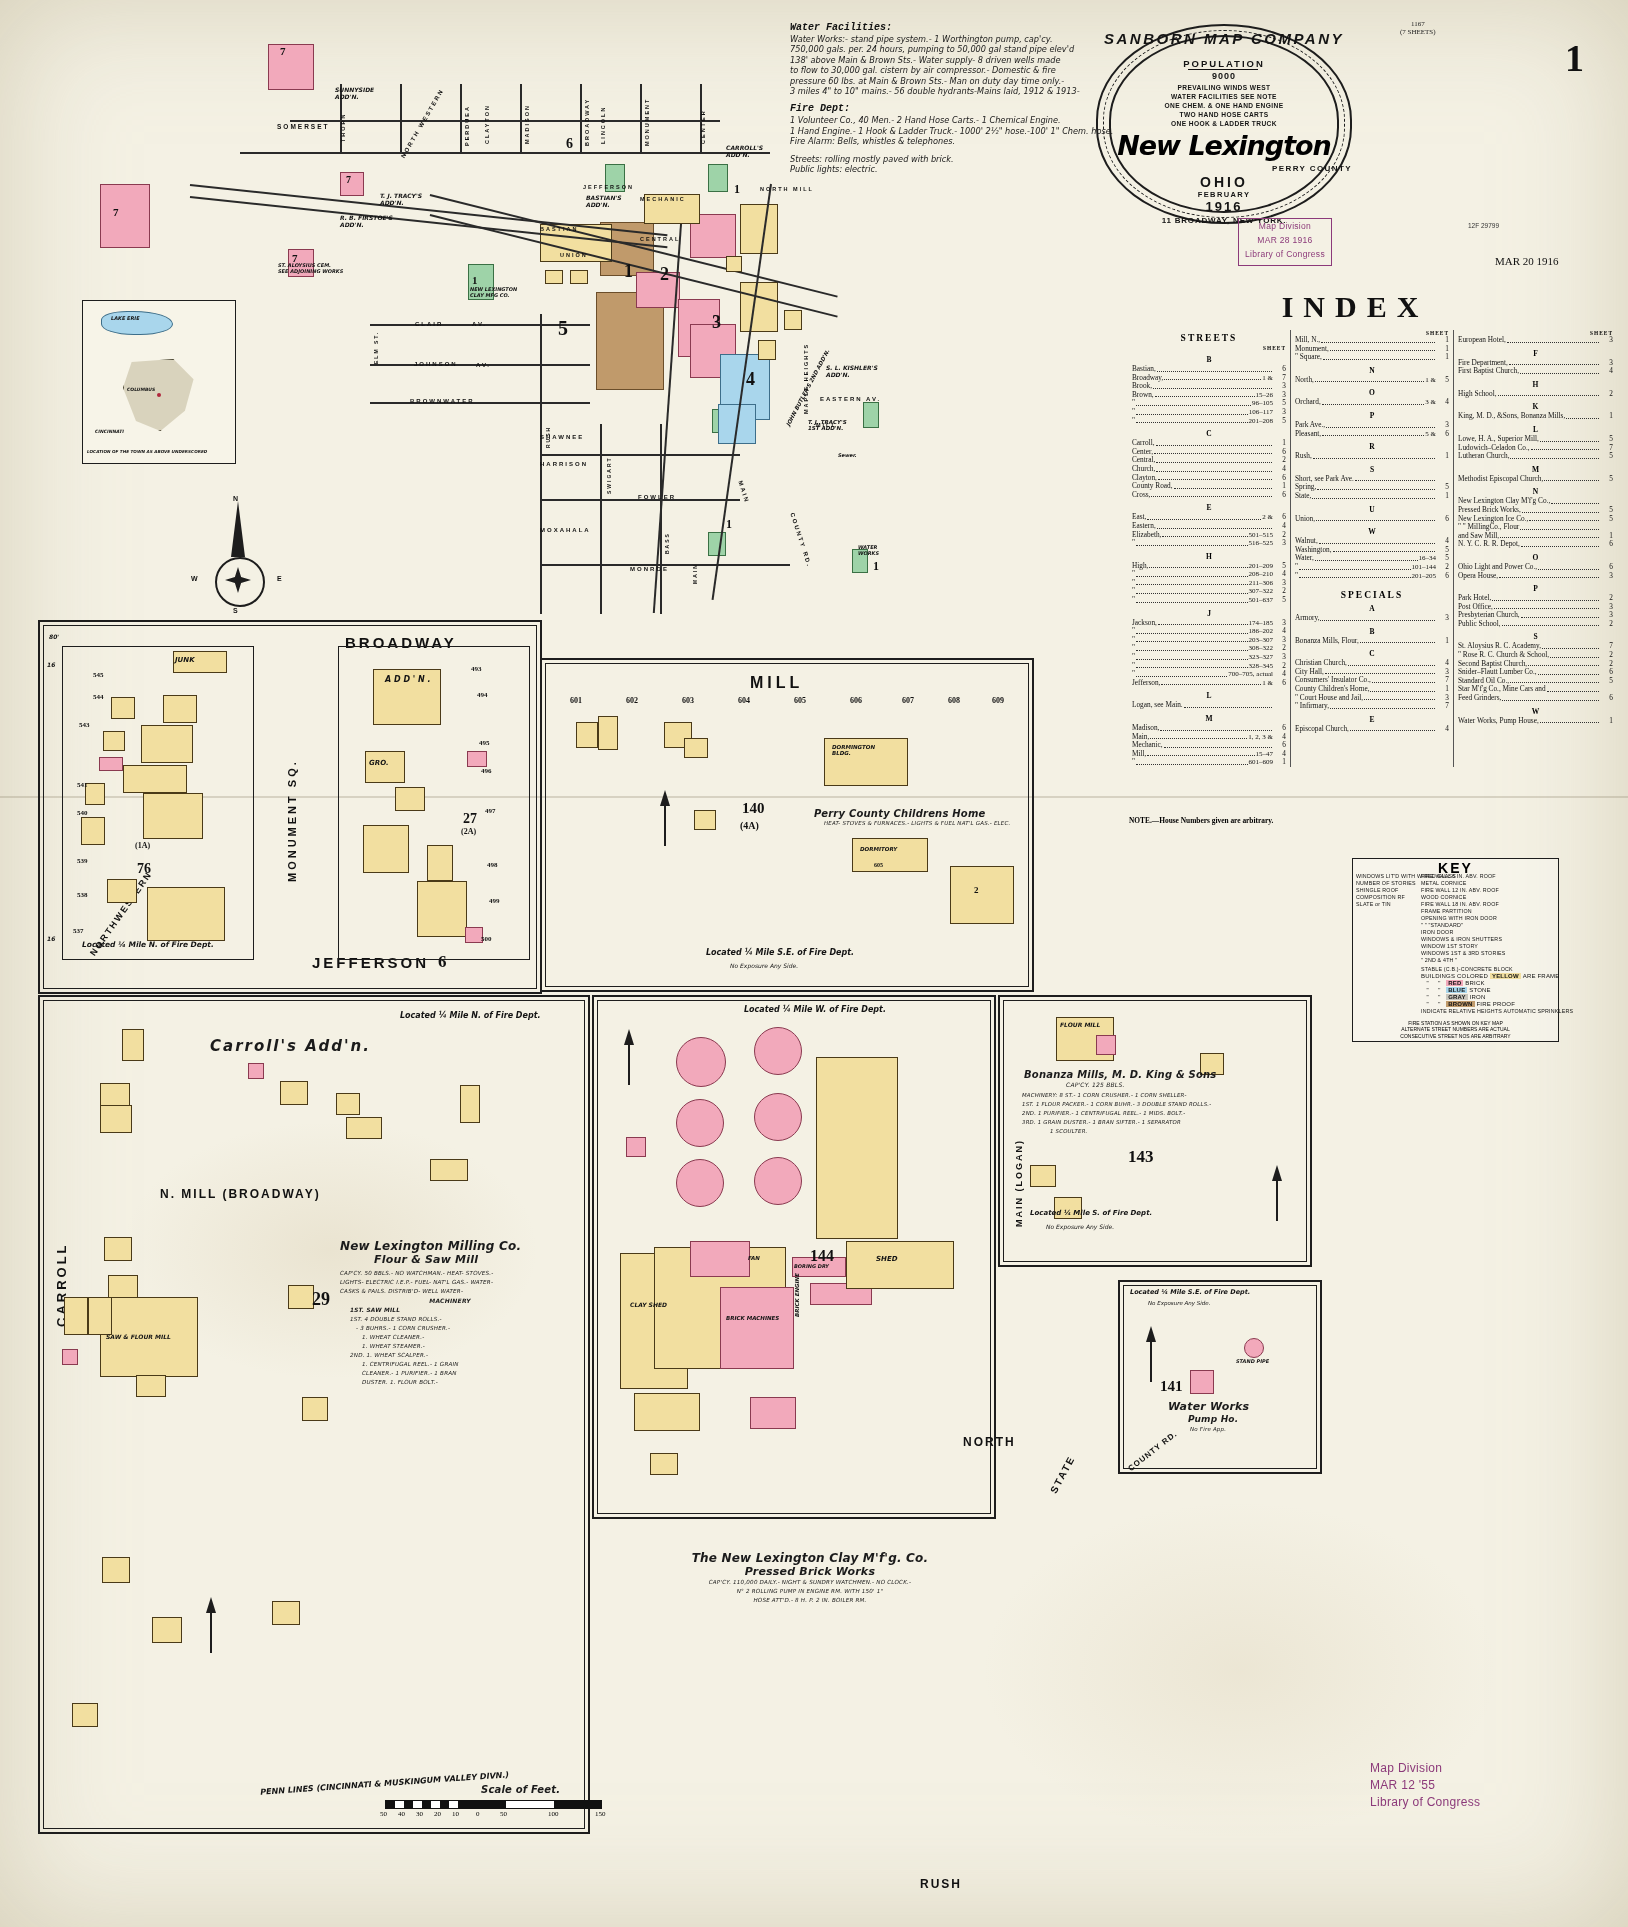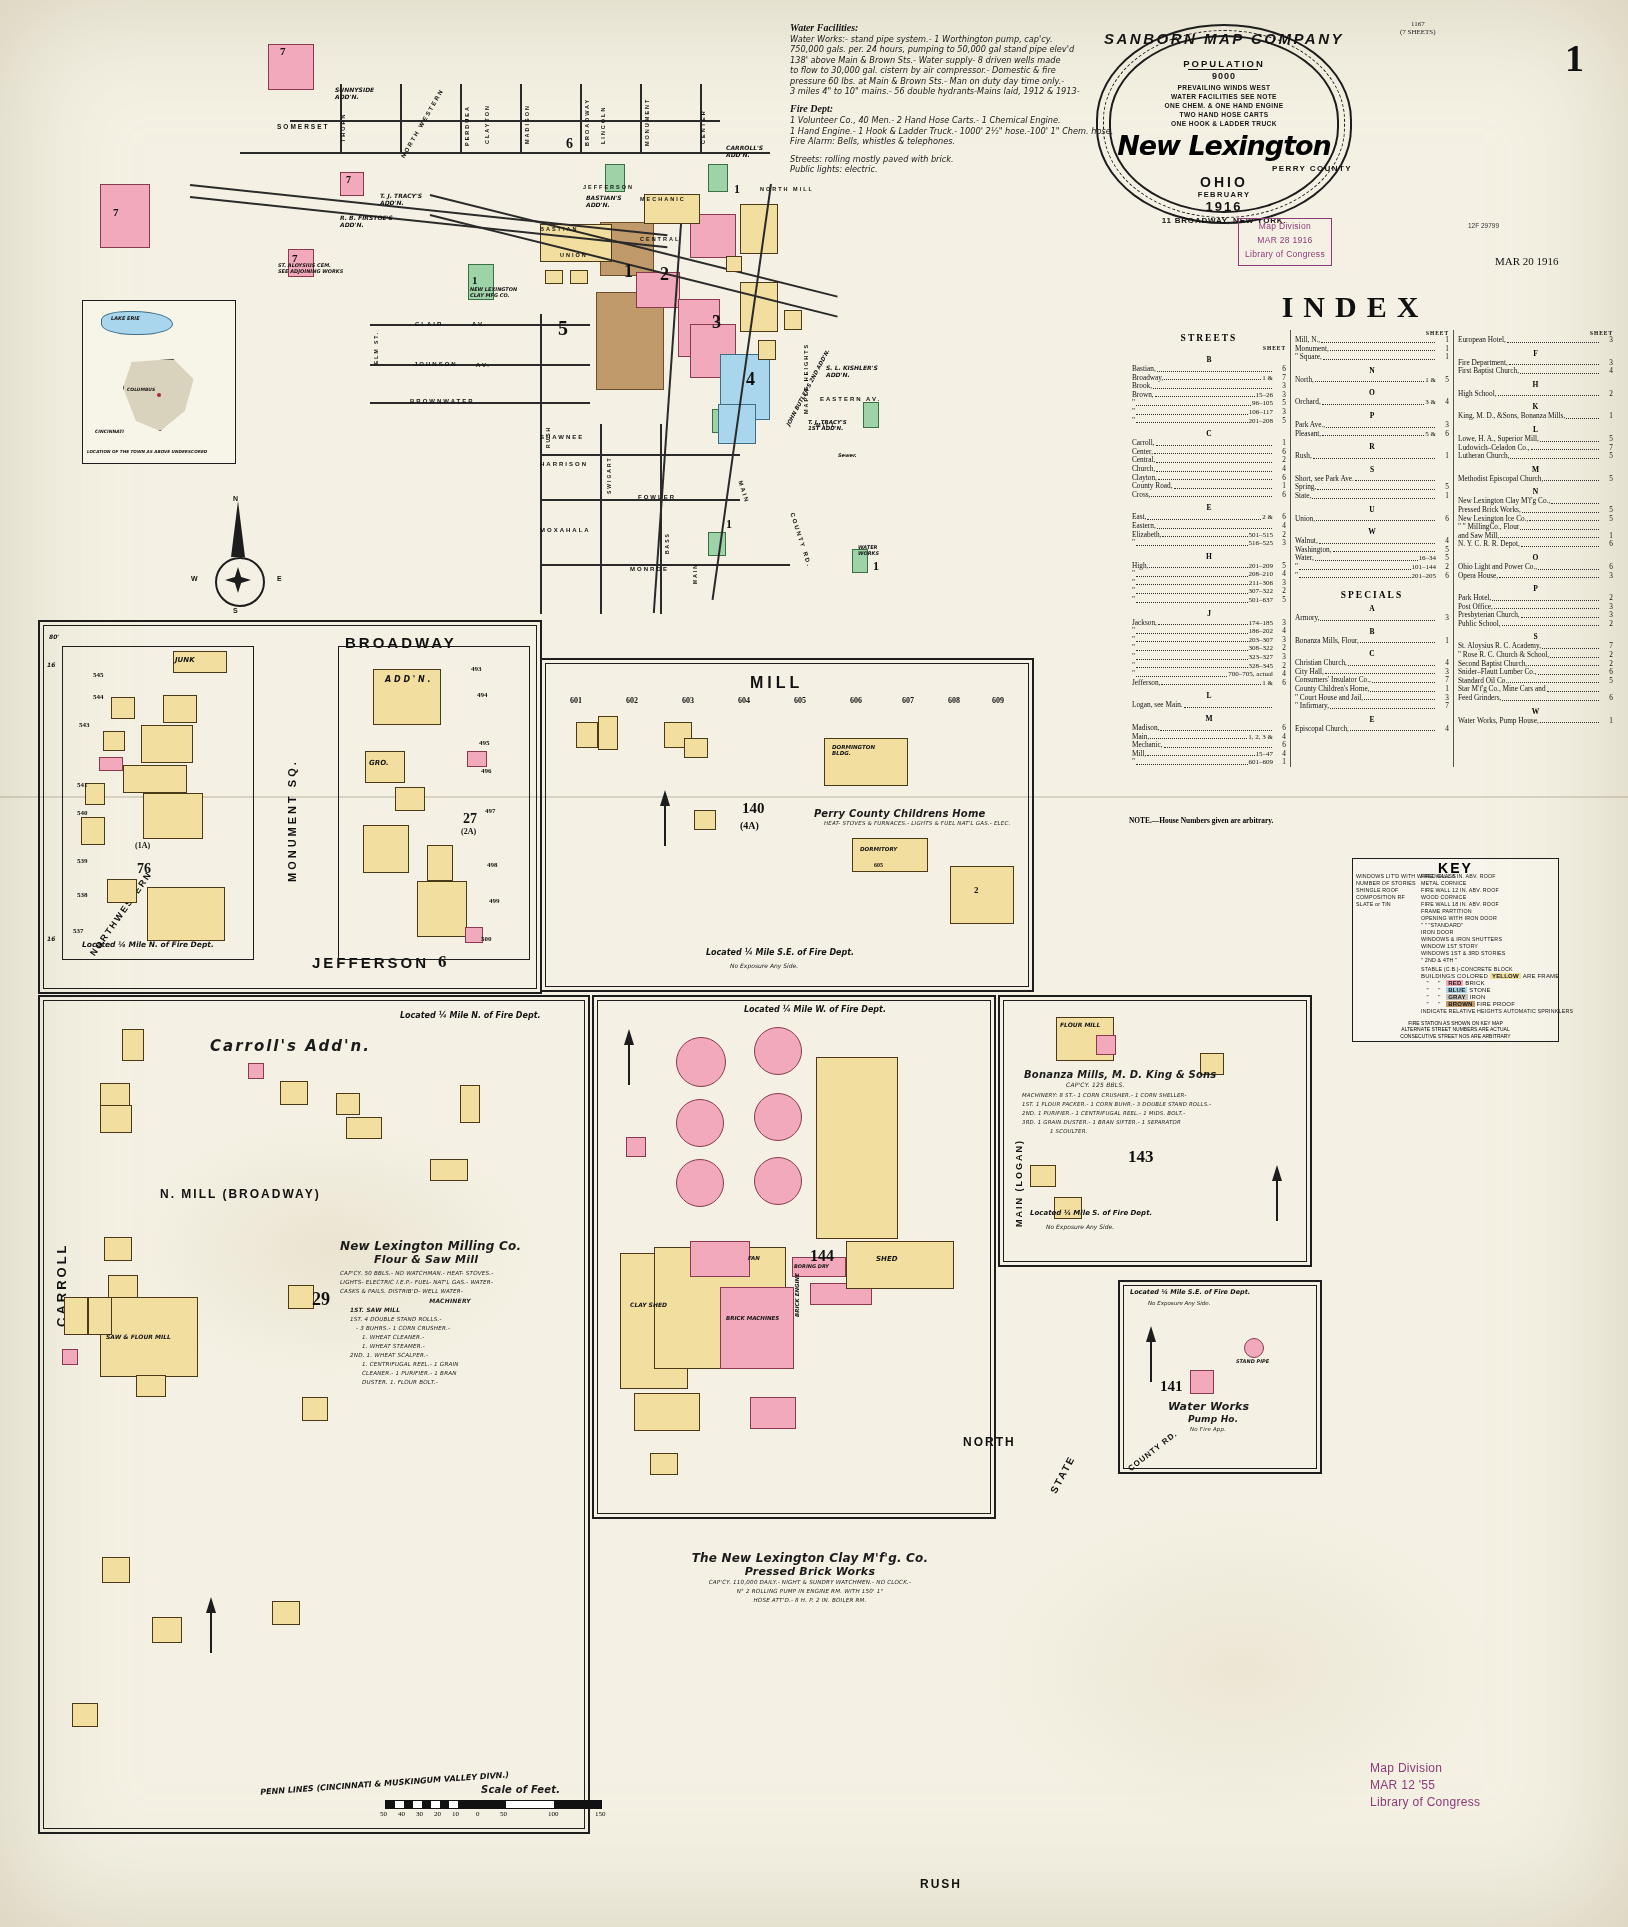--- a/index.html
+++ b/index.html
@@ -14,21 +14,21 @@
   .stain{position:absolute;border-radius:50%;pointer-events:none;}
   .foldline{position:absolute;background:rgba(150,140,115,.30);}
 
   
   .abs{position:absolute;}
   .hand{font-family:"DejaVu Sans",sans-serif;font-style:italic;font-weight:700;
         letter-spacing:.2px;color:#1b1b1b;}
 
   
   #notes{left:790px;top:22px;width:300px;}
-  #notes .nh{font-family:Liberation Serif, serif;font-style:italic;font-weight:700;
+  #notes .nh{font-family:Liberation Mono, monospace;font-style:italic;font-weight:700;
              font-size:10px;margin:0 0 1px 0;color:#111;}
   #notes .nl{font-family:"DejaVu Sans",sans-serif;font-style:italic;font-size:8.2px;
              line-height:10.4px;color:#1a1a1a;white-space:nowrap;}
   #notes .grp{margin-bottom:7px;}
 
   
   #seal{left:1096px;top:24px;width:256px;height:200px;}
   #seal .ring{position:absolute;inset:0;border-radius:50%/48%;
     border:2.5px solid #1d1d1d;}
   #seal .ring2{position:absolute;left:7px;top:6px;right:7px;bottom:6px;

